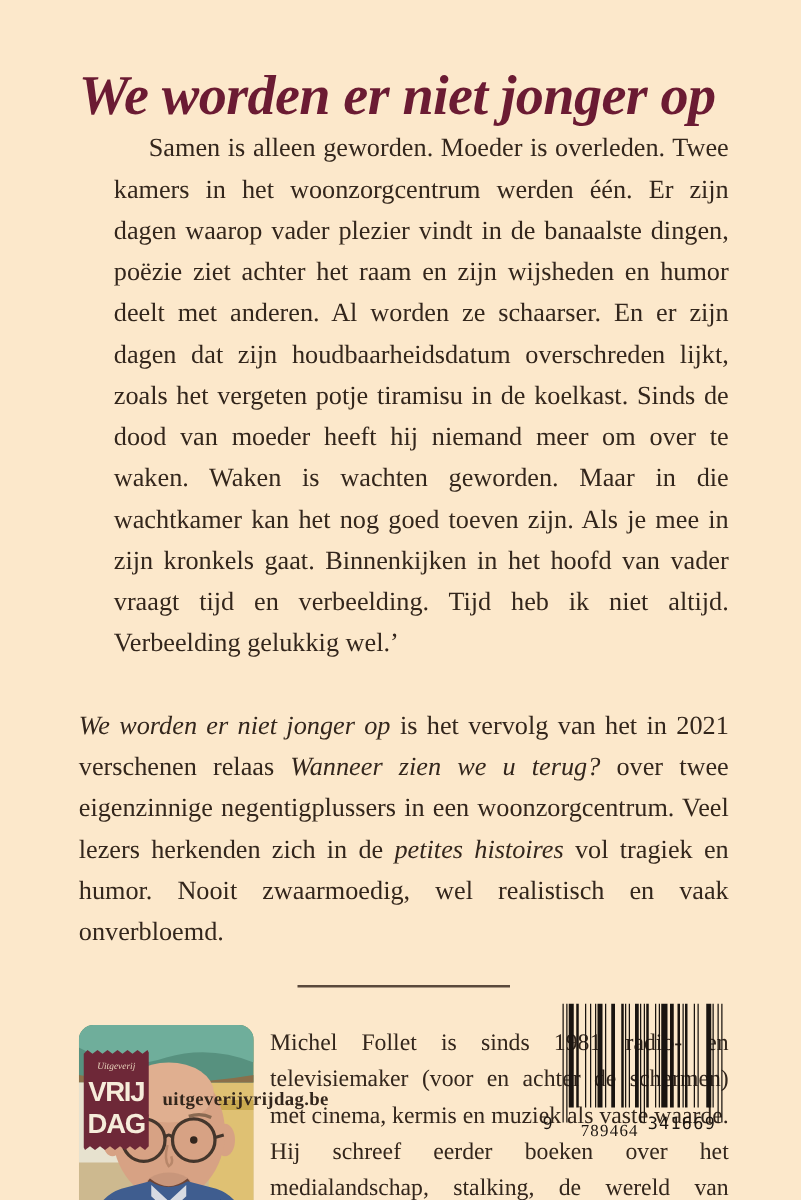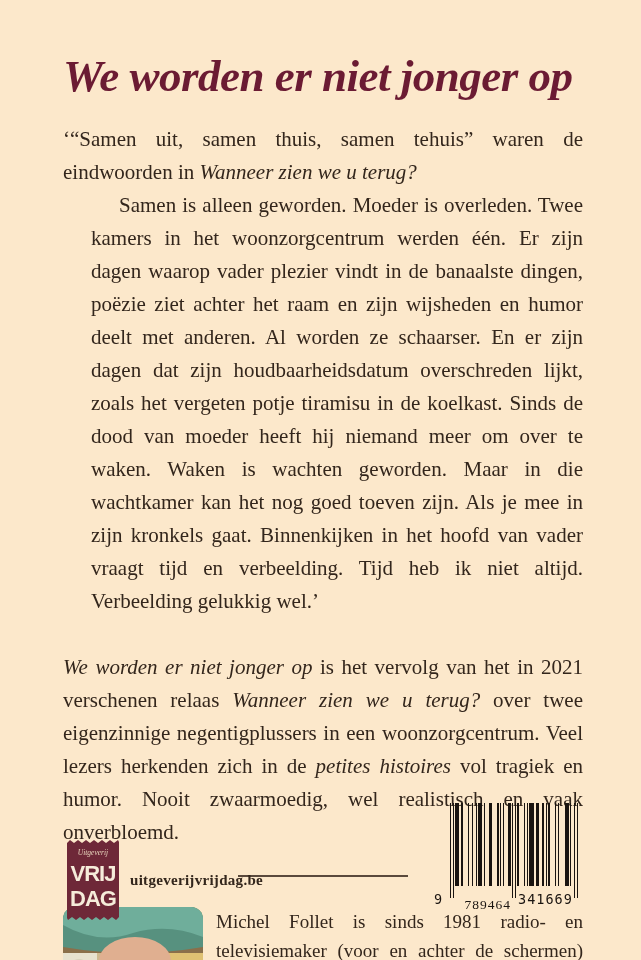--- a/index.html
+++ b/index.html
@@ -104,21 +104,20 @@
 </style>
 </head>
 <body>
 
 <div class="page">
   <div class="content">
 
     <h1 class="book-title">We worden er niet jonger op</h1>
 
     <div class="body-text">
-      <p class="p-first"><span>‘“Samen uit, samen thuis, samen tehuis” waren de eindwoorden in </span><span class="it">Wanneer zien we u terug?</span></p>
       <p class="p-indent"><span>Samen is alleen geworden. Moeder is overleden. Twee kamers in het woonzorgcentrum werden één. Er zijn dagen waarop vader plezier vindt in de banaalste dingen, poëzie ziet achter het raam en zijn wijsheden en humor deelt met anderen. Al worden ze schaarser. En er zijn dagen dat zijn houdbaarheidsdatum overschreden lijkt, zoals het vergeten potje tiramisu in de koelkast. Sinds de dood van moeder heeft hij niemand meer om over te waken. Waken is wachten geworden. Maar in die wachtkamer kan het nog goed toeven zijn. Als je mee in zijn kronkels gaat. Binnenkijken in het hoofd van vader vraagt tijd en verbeelding. Tijd heb ik niet altijd. Verbeelding gelukkig wel.’</span></p>
       <p class="p-gap"><span class="it">We worden er niet jonger op</span><span> is het vervolg van het in 2021 verschenen relaas </span><span class="it">Wanneer zien we u terug?</span><span> over twee eigenzinnige negentigplussers in een woonzorgcentrum. Veel lezers herkenden zich in de </span><span class="it">petites histoires</span><span> vol tragiek en humor. Nooit zwaarmoedig, wel realistisch en vaak onverbloemd.</span></p>
     </div>
 
     <div class="divider"></div>
 
     <div class="author-row">
       <div class="author-photo">
         <svg width="140" height="164" viewBox="0 0 140 164" xmlns="http://www.w3.org/2000/svg">
           <rect width="140" height="164" fill="#cdb98f"></rect>

